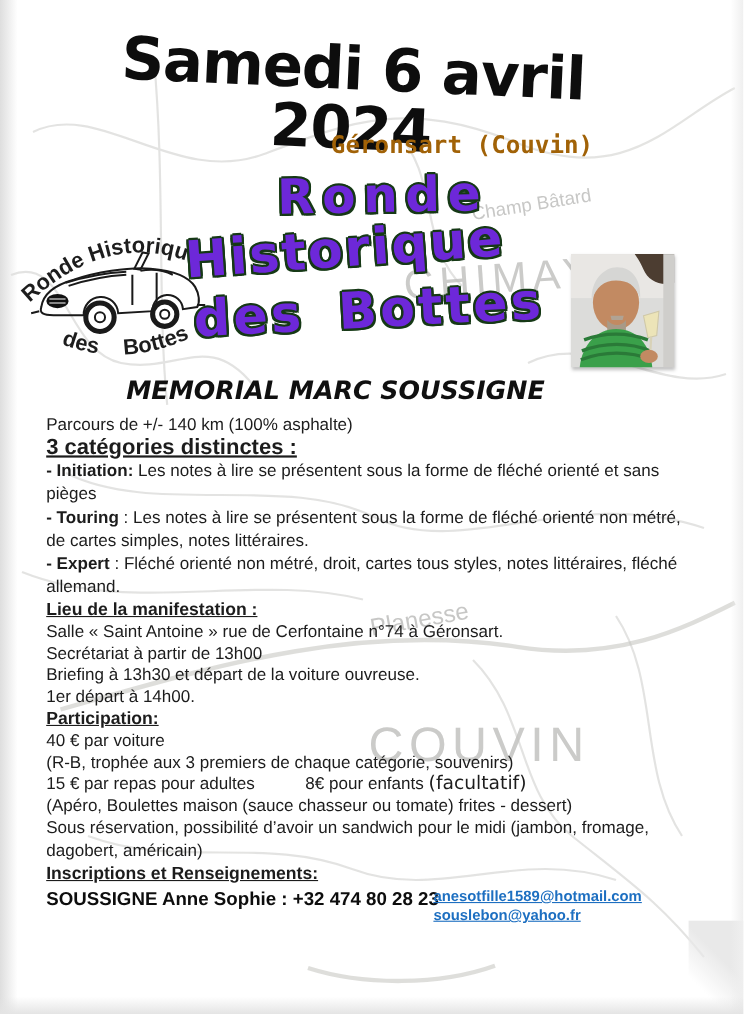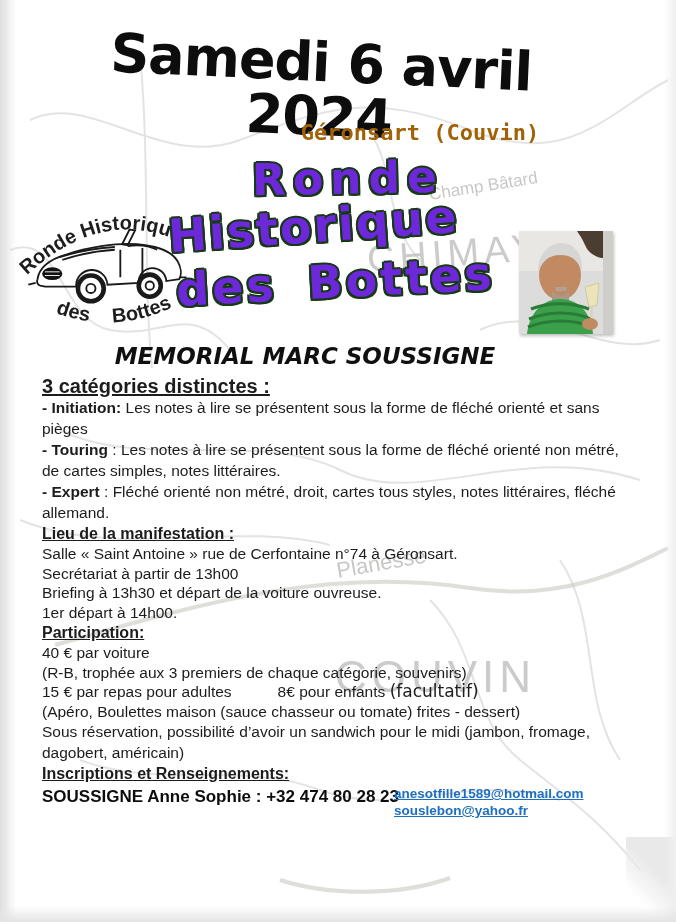--- a/index.html
+++ b/index.html
@@ -158,20 +158,21 @@
     <path d="M12,78 C30,71 52,71 70,78" stroke="#2a7a38" stroke-width="3" fill="none"></path>
     <path d="M66,56 L80,52 L78,74 L70,76 Z" fill="#ece4b8" stroke="#cfc8a8" stroke-width="1"></path>
     <path d="M73,75 L72,92" stroke="#d8d2b8" stroke-width="2"></path>
     <ellipse cx="71" cy="93" rx="8" ry="6" fill="#c28a62"></ellipse>
   </svg>
 
   <div class="memorial">MEMORIAL MARC SOUSSIGNE</div>
 
   <div class="content">
 
+    <p class="p-course">Parcours de +/- 140 km (100% asphalte)</p>
 
     <p class="h-bold">3 catégories distinctes :</p>
 
     <p class="cat"><b>- Initiation:</b><span> Les notes à lire se présentent sous la forme de fléché orienté et sans pièges</span></p>
 
     <p class="cat"><b>- Touring</b><span> : Les notes à lire se présentent sous la forme de fléché orienté non métré, de cartes simples, notes littéraires.</span></p>
 
     <p class="cat"><b>- Expert</b><span> : Fléché orienté non métré, droit, cartes tous styles, notes littéraires, fléché allemand.</span></p>
 
     <p class="h-underline h-lieu">Lieu de la manifestation :</p>

